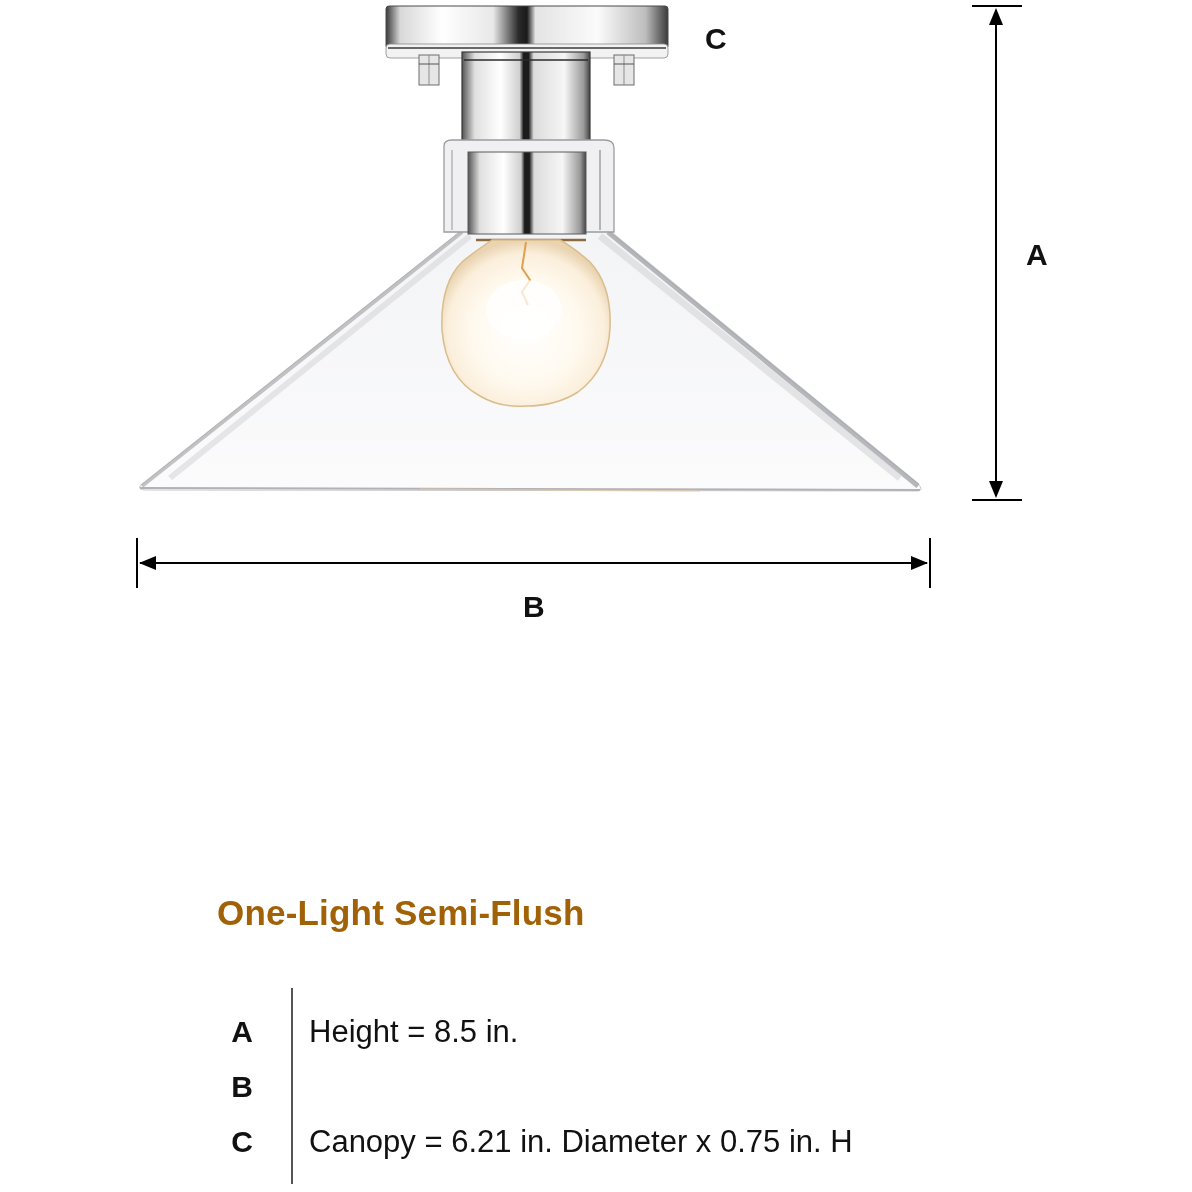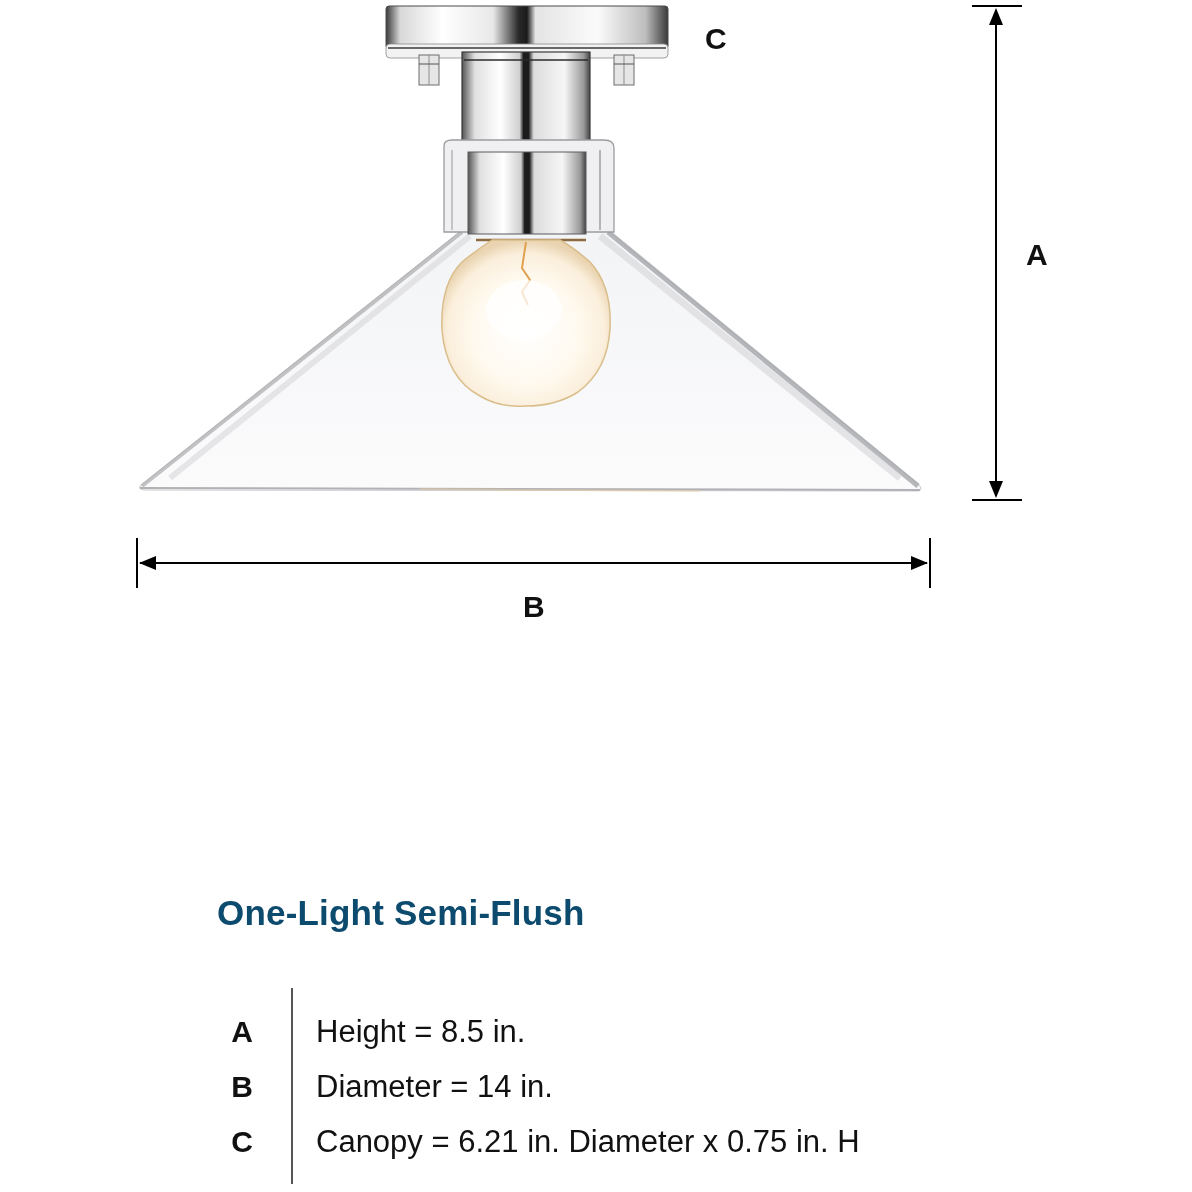--- a/index.html
+++ b/index.html
@@ -30,21 +30,21 @@
     .label-c-top { left: 705px; top: 24px; }
     .label-a-side { left: 1026px; top: 240px; }
     .label-b-bottom { left: 523px; top: 592px; }
 
     .title {
       position: absolute;
       left: 217px;
       top: 893px;
       font-size: 35px;
       font-weight: bold;
-      color: #0c4a6e;
+      color: #a16207;
       letter-spacing: 0.2px;
     }
     .spec-divider {
       position: absolute;
       left: 291px;
       top: 988px;
       width: 1.5px;
       height: 196px;
       background: #555;
     }
@@ -59,21 +59,21 @@
       left: 228px;
       width: 28px;
       text-align: center;
       font-weight: bold;
       font-size: 30px;
       line-height: 40px;
       color: #111;
     }
     .spec-val {
       position: absolute;
-      left: 316px;
+      left: 309px;
       font-size: 31px;
       line-height: 40px;
       color: #111;
       white-space: nowrap;
     }
     .row-a { top: 1012px; }
     .row-b { top: 1067px; }
     .row-c { top: 1122px; }
   </style>
 </head>
@@ -189,20 +189,19 @@
 
   <div>
     <div class="spec-divider"></div>
 
     <div class="spec-row row-a">
       <span class="spec-key">A</span>
       <span class="spec-val">Height = 8.5 in.</span>
     </div>
     <div class="spec-row row-b">
       <span class="spec-key">B</span>
-      <span class="spec-val">Diameter = 14 in.</span>
     </div>
     <div class="spec-row row-c">
       <span class="spec-key">C</span>
       <span class="spec-val">Canopy = 6.21 in. Diameter x 0.75 in. H</span>
     </div>
   </div>
 </div>
 
 </body></html>

